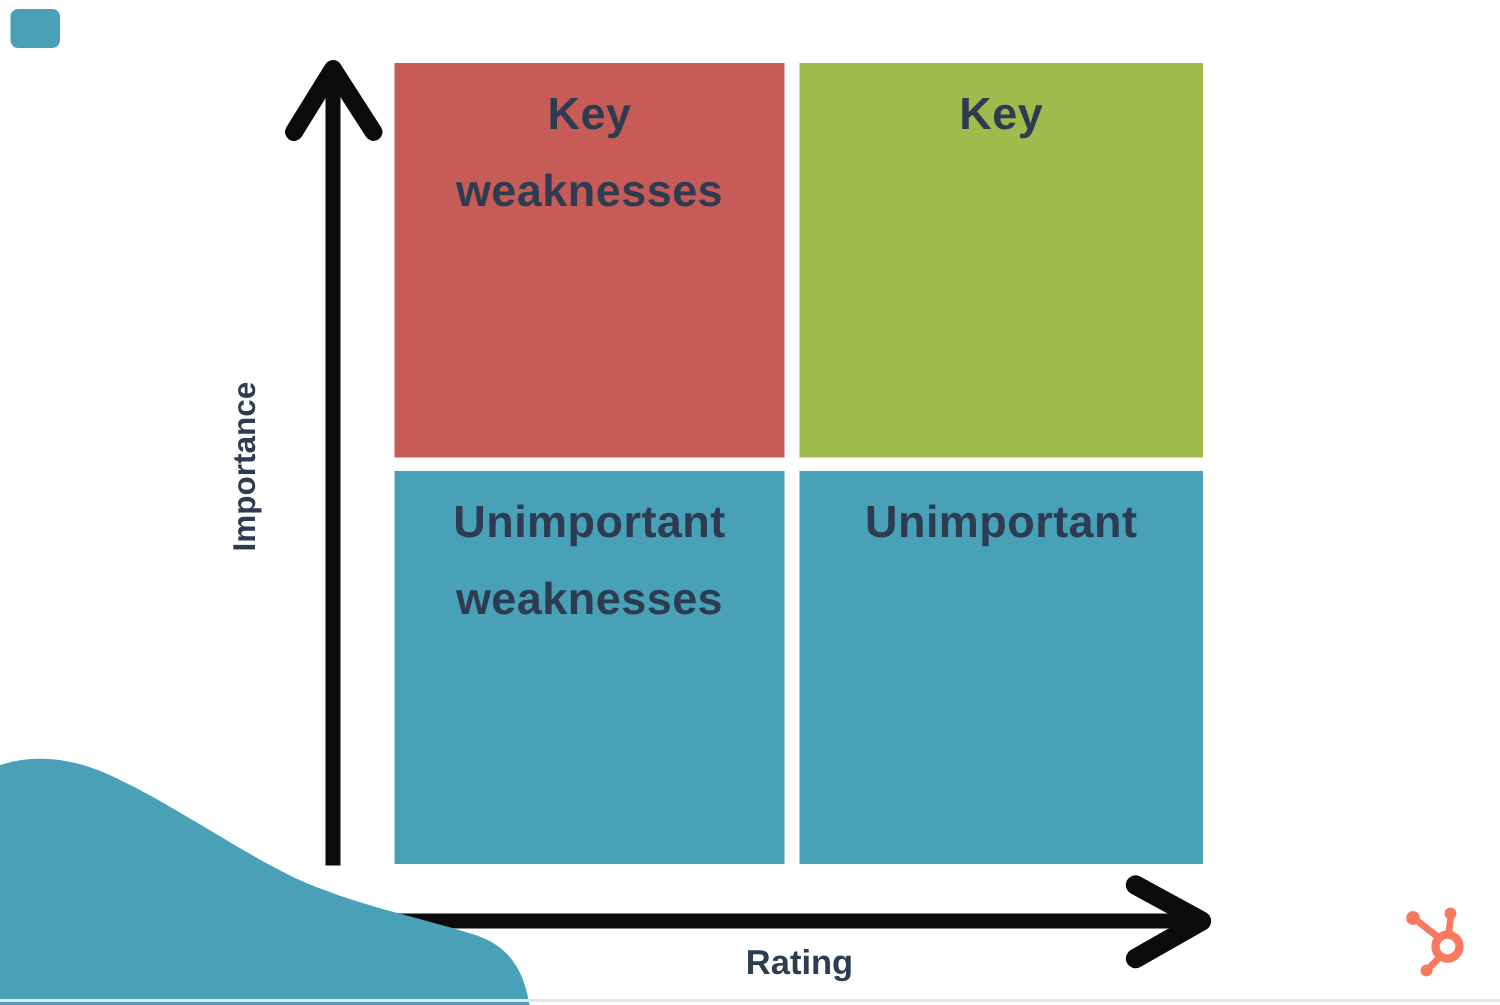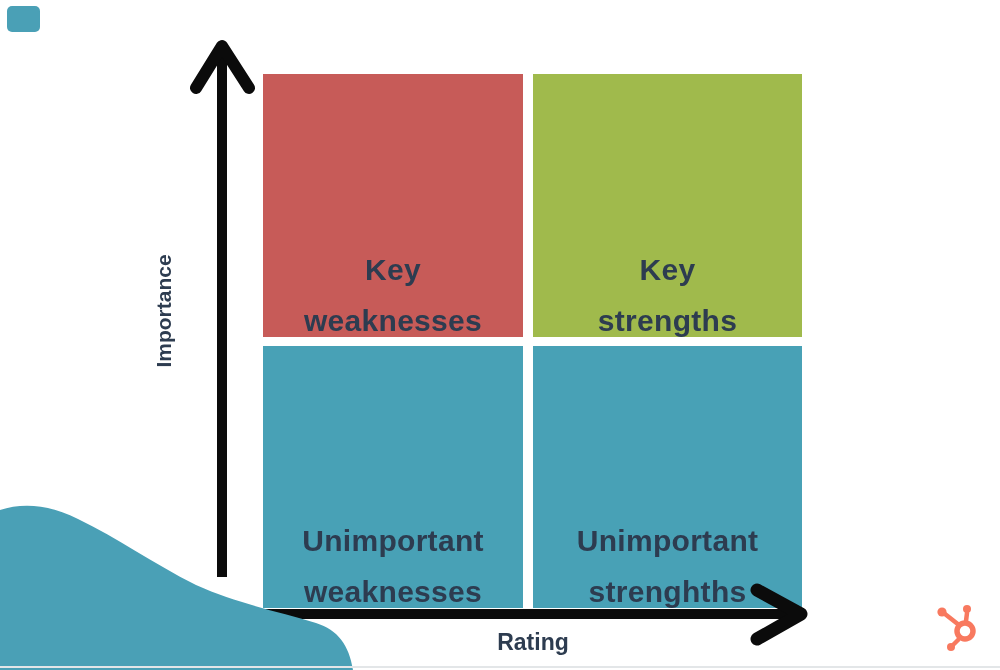--- a/index.html
+++ b/index.html
@@ -11,24 +11,23 @@
   #canvas {
     position: relative;
     width: 1000px;
     height: 670px;
     background: #ffffff;
     overflow: hidden;
   }
   .quadrant {
     position: absolute;
     display: flex;
-    align-items: flex-end;
+    align-items: flex-start;
     justify-content: center;
     text-align: center;
-    margin-top: 32px;
   }
   .quadrant .q-label {
     transform: translateY(9px);
     font-weight: bold;
     font-size: 30px;
     line-height: 51px;
     color: #2d3c50;
     letter-spacing: 0.3px;
   }
   #q-top-left    { left: 263px; top: 42px;  width: 260px; height: 263px; background: #c75b58; }
@@ -82,35 +81,33 @@
   <div class="quadrant" id="q-top-left">
     <div class="q-label">
       <span>Key</span><br>
       <span>weaknesses</span>
     </div>
   </div>
 
   <div class="quadrant" id="q-top-right">
     <div class="q-label">
       <span>Key</span><br>
-      <span>strengths</span>
     </div>
   </div>
 
   <div class="quadrant" id="q-bottom-left">
     <div class="q-label">
       <span>Unimportant</span><br>
       <span>weaknesses</span>
     </div>
   </div>
 
   <div class="quadrant" id="q-bottom-right">
     <div class="q-label">
       <span>Unimportant</span><br>
-      <span>strenghths</span>
     </div>
   </div>
 
   <svg id="overlay-svg" viewBox="0 0 1000 670" xmlns="http://www.w3.org/2000/svg">
 
     <g>
       <line x1="222" y1="577" x2="222" y2="54" stroke="#0b0b0b" stroke-width="10"></line>
       <polyline points="196,88 222,46 249,88" fill="none" stroke="#0b0b0b" stroke-width="12" stroke-linecap="round" stroke-linejoin="round"></polyline>
     </g>
 

